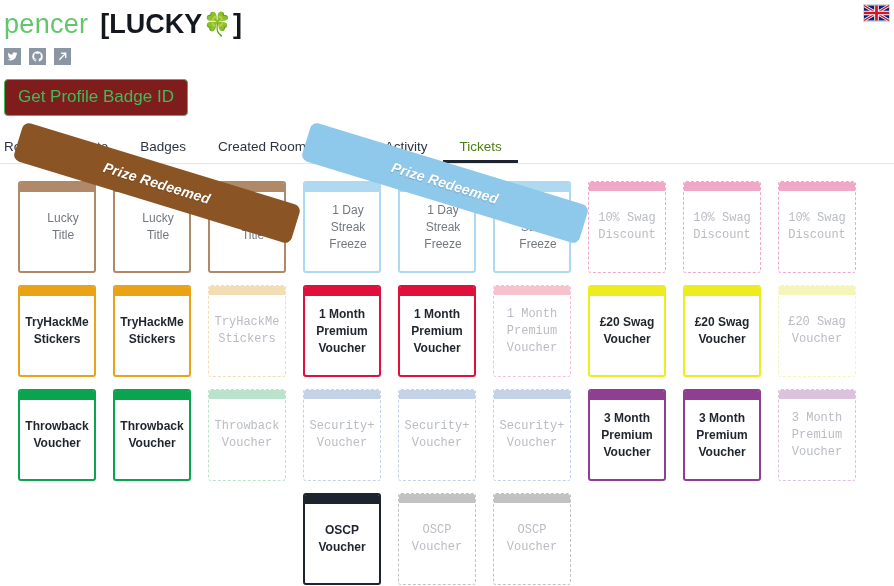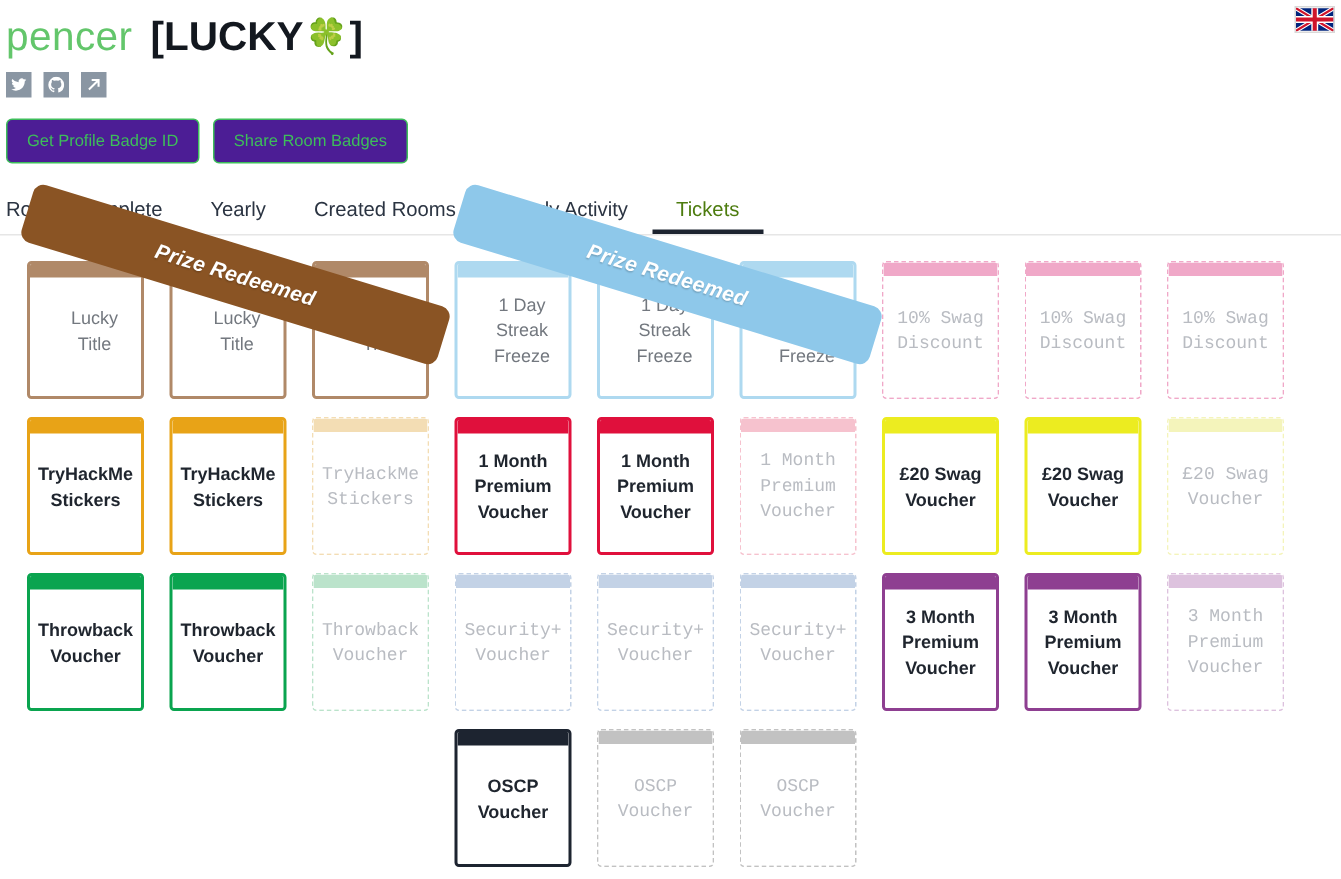--- a/index.html
+++ b/index.html
@@ -61,23 +61,23 @@
 
   
   .btn-row {
     display: flex;
     gap: 9px;
     padding: 14px 0 0 4px;
   }
   .btn {
     border: 1px solid #3dbd5a;
     color: #3dbd5a;
-    background: #4c1d95;
+    background: #7f1d1d;
     border-radius: 4px;
-    font-size: 11px;
+    font-size: 17px;
     padding: 8px 13px;
     font-family: "Liberation Sans", sans-serif;
     cursor: pointer;
     line-height: 1.1;
     white-space: nowrap;
   }
 
   
   .tab-bar {
     display: flex;
@@ -209,27 +209,26 @@
       </span>
       <span class="social-icon">
         <svg width="11" height="11" viewBox="0 0 24 24" fill="none" stroke="#fff" stroke-width="3">
           <path d="M5 19 L19 5 M9 5 L19 5 L19 15"></path>
         </svg>
       </span>
     </div>
 
     <div class="btn-row">
       <button class="btn">Get Profile Badge ID</button>
-      <button class="btn">Share Room Badges</button>
     </div>
   </div>
 
   <div class="tab-bar" id="tab-bar">
       <div class="tab"><span>Rooms Complete</span></div>
-      <div class="tab"><span>Yearly</span></div>
+      <div class="tab"><span>Badges</span></div>
       <div class="tab"><span>Created Rooms</span></div>
       <div class="tab"><span>Yearly Activity</span></div>
       <div class="tab active"><span>Tickets</span></div>
     </div>
 
   <div class="grid-wrap">
     <div class="grid" id="ticket-grid">
         <div class="cell">
           <div class="ticket owned plain" style="--c: #b08968;">
             <div class="cap"></div>

